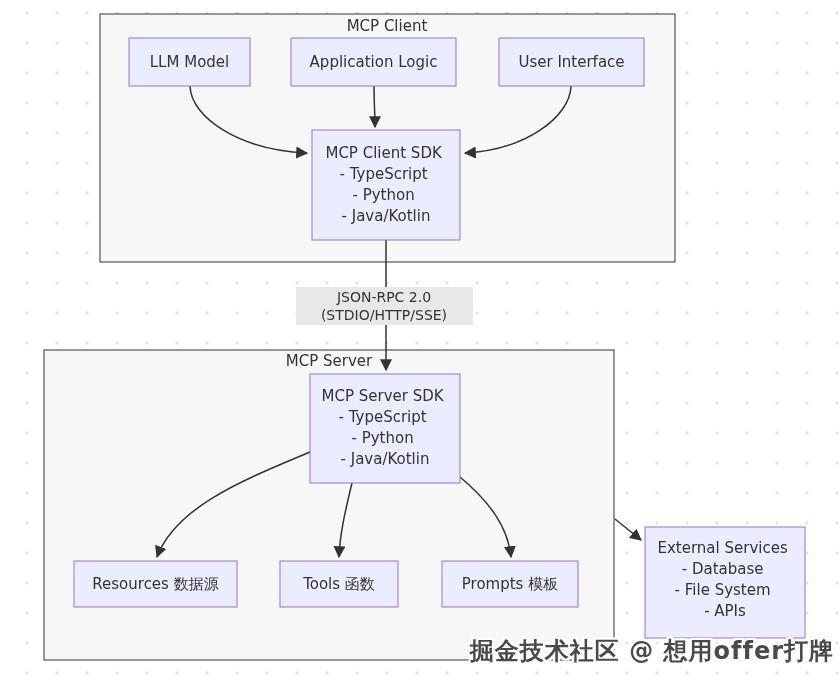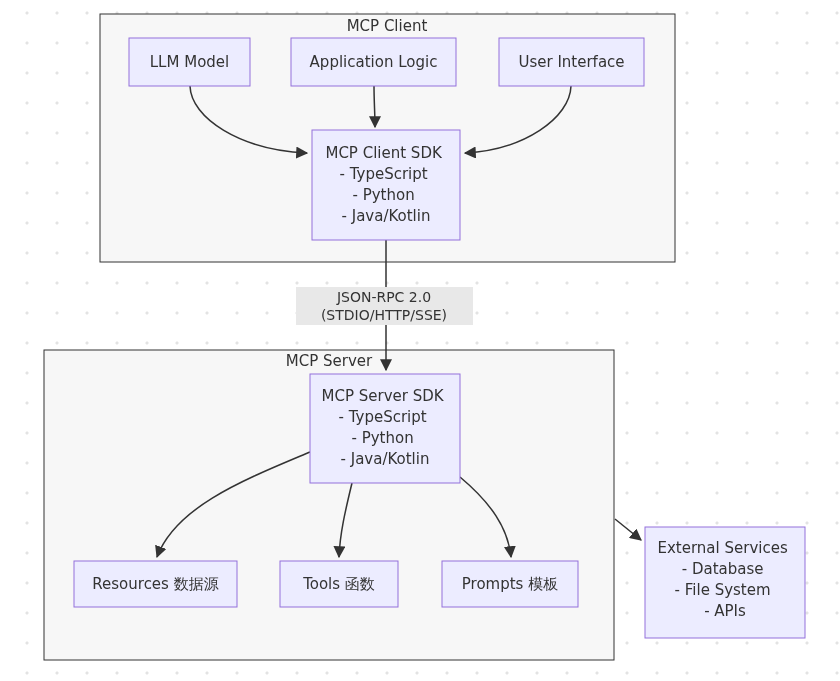--- a/index.html
+++ b/index.html
@@ -134,13 +134,14 @@
       <rect class="node-rect" x="645" y="527" width="160" height="111" fill="#ECECFF" stroke="#9370DB"></rect>
       <text>
         <tspan x="725" y="553">External Services</tspan>
         <tspan x="725" y="574">- Database</tspan>
         <tspan x="725" y="595">- File System</tspan>
         <tspan x="725" y="616">- APIs</tspan>
       </text>
     </g>
   </svg>
 
+  <div class="watermark">掘金技术社区 @ 想用offer打牌</div>
 </div>
 
 </body></html>

